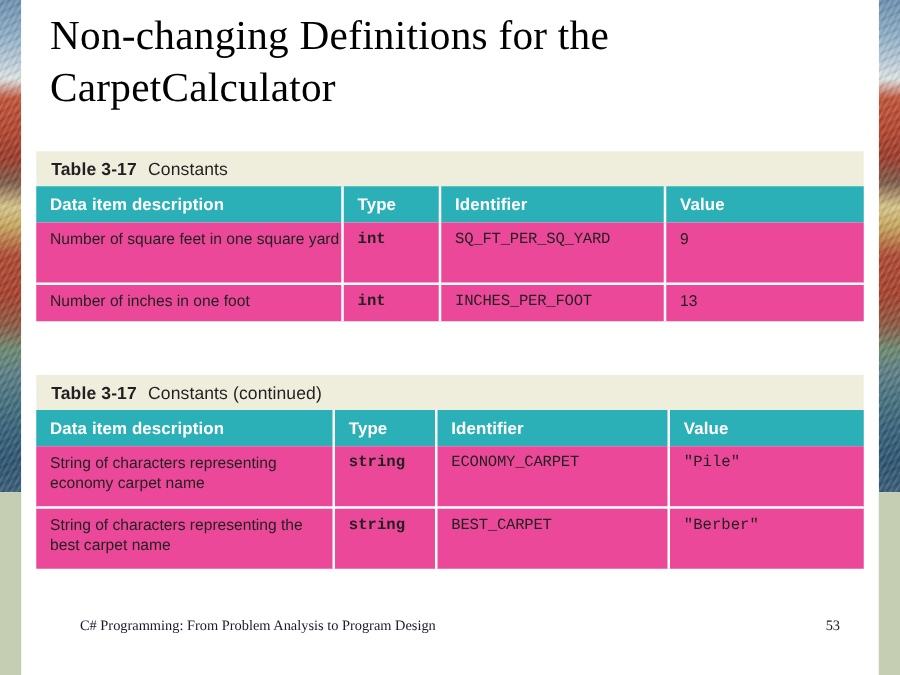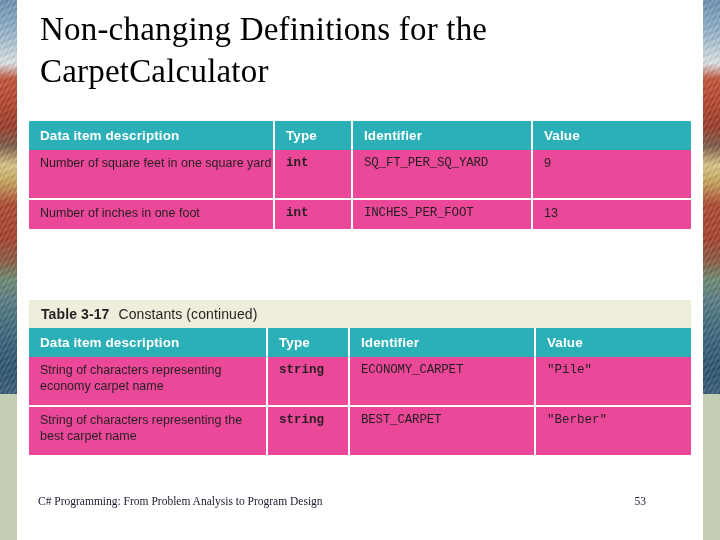--- a/index.html
+++ b/index.html
@@ -182,21 +182,21 @@
   .cell-value-num {
     color: #231f20;
     font-size: 13px;
   }
 
   .row-tall td { height: 35px; }
 
   
   #footer {
     position: absolute;
-    left: 38px;
+    left: 64px;
     top: 495px;
     width: 610px;
     display: flex;
     justify-content: space-between;
     align-items: baseline;
     font-family: "Liberation Serif", "DejaVu Serif", serif;
     font-size: 11.5px;
     color: #1a1a2e;
   }
   #footer-page { padding-right: 2px; }
@@ -213,20 +213,21 @@
 
   <div class="edge-strip right">
     <div class="edge-photo"></div>
   </div>
   <div class="edge-sage right"></div>
 
   <div id="title">Non-changing Definitions for the CarpetCalculator</div>
 
   <div class="tbl-wrap" id="table-1-wrap">
     <table class="book-table">
+      <caption class="tbl-caption"><span class="cap-num">Table 3-17</span><span>Constants</span></caption>
       <colgroup>
         <col style="width:245px">
         <col style="width:78px">
         <col style="width:180px">
         <col style="width:159px">
       </colgroup>
       <thead>
         <tr>
           <th>Data item description</th>
           <th>Type</th>

